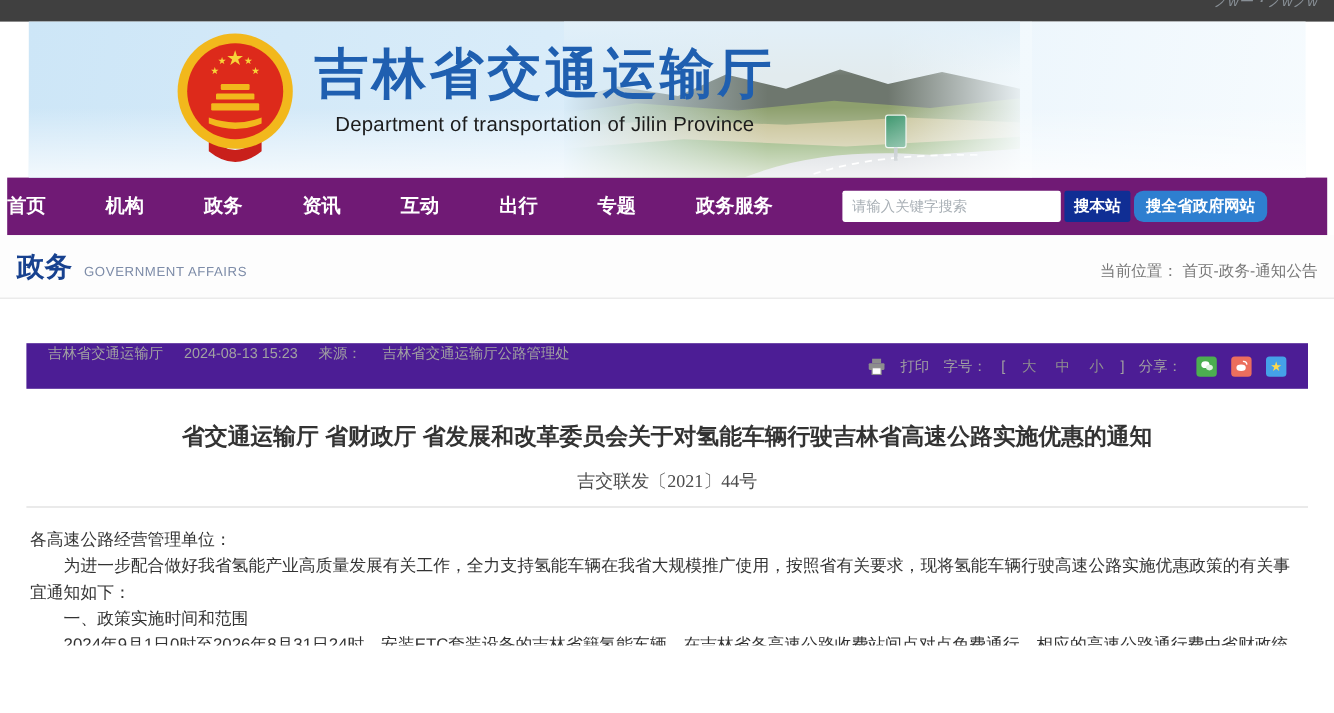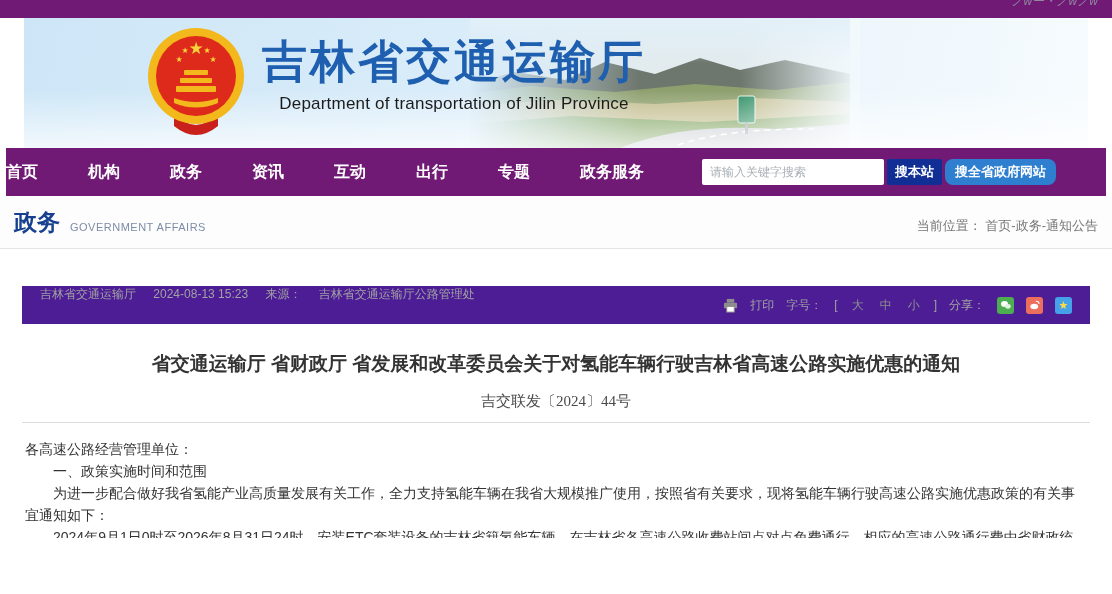--- a/index.html
+++ b/index.html
@@ -1,20 +1,20 @@
 <!DOCTYPE html>
 <html><head>
 <meta charset="utf-8">
 <style>
   * { margin:0; padding:0; box-sizing:border-box; }
   html,body { width:1112px; height:594px; background:#fff; overflow:hidden;
               font-family:"Liberation Sans","DejaVu Sans",sans-serif; }
 
   
-  .top-strip { height:18px; position:relative; background:#701a75; }
+  .top-strip { height:18px; position:relative; background:#404040; }
   .cutoff-text { position:absolute; right:14px; top:-7px; height:16px; overflow:hidden;
                  color:#9aa3ab; font-size:12px; font-style:italic; filter:blur(.6px); opacity:.8; }
 
   
   .header { position:relative; height:130px; margin:0 24px; overflow:hidden;
             background:linear-gradient(100deg,#cde6f7 0%,#d9ecf9 40%,#ebf5fc 70%,#f6fbfe 100%); }
   .header::after { content:""; position:absolute; inset:0;
             background:linear-gradient(to bottom,rgba(255,255,255,0) 55%,rgba(255,255,255,.75) 100%);
             pointer-events:none; }
   .photo { position:absolute; left:446px; top:0; width:380px; height:130px; }
@@ -186,23 +186,23 @@
         <svg viewBox="0 0 16 16" width="12" height="12">
           <ellipse cx="7" cy="10" rx="5.2" ry="3.6" fill="#fff"></ellipse>
           <path d="M9,3 Q13,2.5 13.5,6.5" stroke="#fff" stroke-width="1.4" fill="none"></path>
         </svg>
       </span>
       <span class="share-ic share-qzone">★</span>
     </div>
   </div>
 
   <div class="article-title">省交通运输厅 省财政厅 省发展和改革委员会关于对氢能车辆行驶吉林省高速公路实施优惠的通知</div>
-  <div class="doc-number">吉交联发〔2024〕44号</div>
+  <div class="doc-number">吉交联发〔2021〕44号</div>
   <div class="divider"></div>
 
   <div class="article-body">
     <p>各高速公路经营管理单位：</p>
+    <p class="indent">为进一步配合做好我省氢能产业高质量发展有关工作，全力支持氢能车辆在我省大规模推广使用，按照省有关要求，现将氢能车辆行驶高速公路实施优惠政策的有关事宜通知如下：</p>
     <p class="indent">一、政策实施时间和范围</p>
-    <p class="indent">为进一步配合做好我省氢能产业高质量发展有关工作，全力支持氢能车辆在我省大规模推广使用，按照省有关要求，现将氢能车辆行驶高速公路实施优惠政策的有关事宜通知如下：</p>
     <p class="indent">2024年9月1日0时至2026年8月31日24时，安装ETC套装设备的吉林省籍氢能车辆，在吉林省各高速公路收费站间点对点免费通行，相应的高速公路通行费由省财政统一支付。</p>
 
   </div>
 </div>
 
 </body></html>

